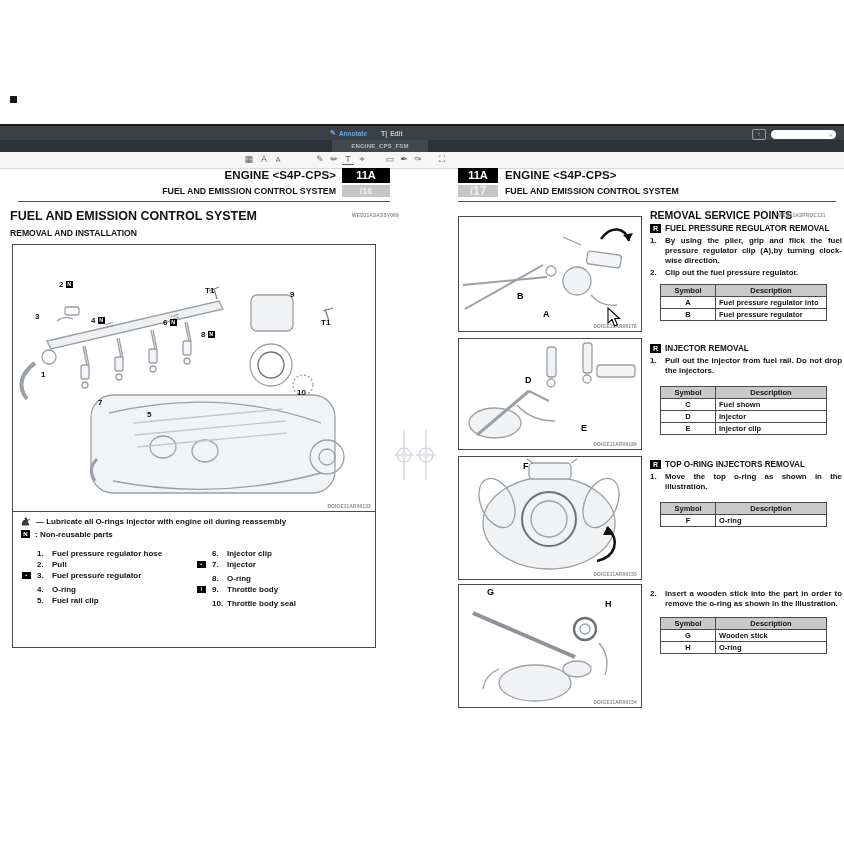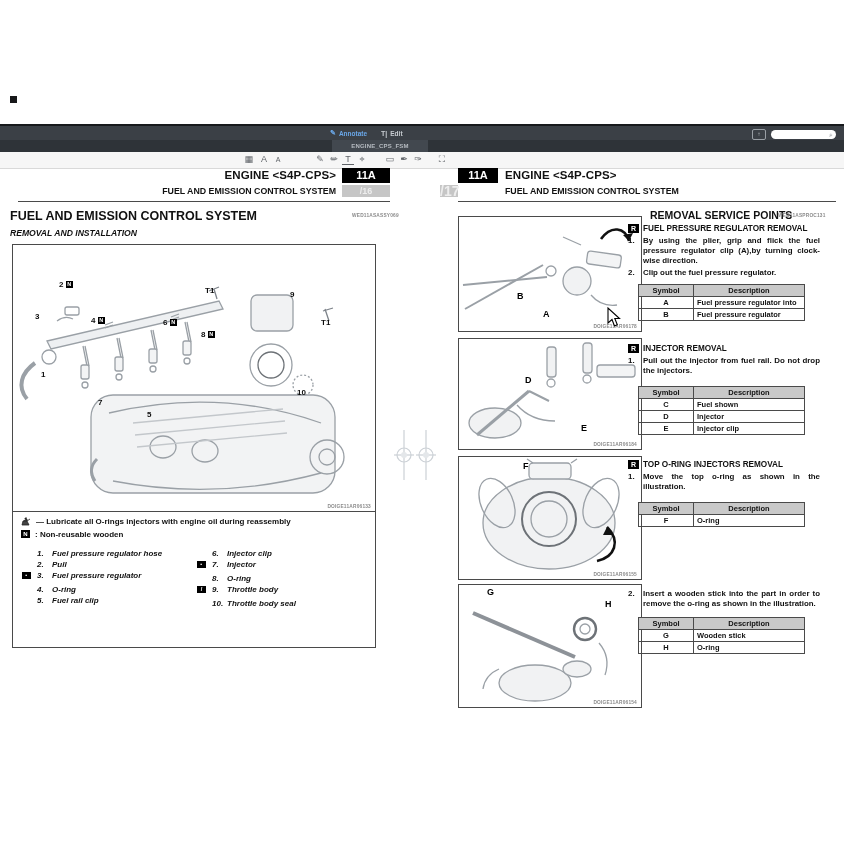--- a/index.html
+++ b/index.html
@@ -32,44 +32,44 @@
   
   .hdr-title{font-weight:bold;font-size:11.5px;letter-spacing:.1px;}
   .hdr-sub{font-weight:bold;font-size:8.8px;}
   .blackbox{background:#000;color:#fff;font-weight:bold;text-align:center;}
   .graybox{background:#c6c6c6;color:#eeeeee;font-weight:bold;text-align:center;}
   .hdr-rule{border-top:1.5px solid #4a4a4a;}
 
   
   .sec-title{font-weight:bold;font-size:12.5px;}
   .tiny-code{font-size:4.8px;color:#8a8a8a;font-weight:bold;letter-spacing:.2px;}
-  .subsec-title{font-weight:bold;font-size:8.6px;font-style:italic;}
+  .subsec-title{font-weight:bold;font-size:8.6px;}
   .mainbox{position:absolute;left:12px;top:244px;width:362px;height:402px;border:1px solid #4a4a4a;
            background:#fff;}
   .diagram{position:relative;width:100%;height:266px;border-bottom:1px solid #4a4a4a;}
   .callout{position:absolute;font-weight:bold;font-size:8px;color:#0d0d0d;line-height:8px;}
   .nbadge{display:inline-block;background:#000;color:#fff;font-weight:bold;font-size:5.5px;
           width:7px;height:7px;line-height:7.5px;text-align:center;vertical-align:1px;}
   .figcode{position:absolute;right:4px;bottom:2px;}
   .notes{padding:5px 8px 4px 8px;}
   .note-line{display:flex;align-items:flex-start;gap:5px;font-weight:bold;font-size:8px;margin-bottom:4px;}
   .rs-head{border-top:1px solid #4a4a4a;padding:3px 6px 1px 6px;font-weight:bold;font-size:8.6px;}
   .rs-cols{display:flex;padding:1px 6px 4px 6px;}
   .rs-col{width:50%;}
-  .rs-row{position:relative;padding-left:18px;font-weight:bold;font-size:8px;line-height:11px;font-style:italic;}
+  .rs-row{position:relative;padding-left:18px;font-weight:bold;font-size:8px;line-height:11px;}
   .rs-badge{position:absolute;left:3px;top:2px;background:#000;color:#fff;font-size:5px;
             width:9px;height:7px;line-height:7px;text-align:center;font-weight:bold;}
   .rs-num{display:inline-block;width:15px;}
   .torque-line{border-top:1px solid #4a4a4a;padding:3px 4px;font-weight:bold;font-size:8px;}
 
   
   .photo{position:absolute;left:458px;width:182px;border:1px solid #4a4a4a;background:#fff;}
   .photo .label{position:absolute;font-weight:bold;font-size:9px;color:#000;}
   .rsp-title{font-weight:bold;font-size:10.5px;}
-  .r-section{position:absolute;left:628px;width:192px;}
+  .r-section{position:absolute;left:650px;width:192px;}
   .r-head{display:flex;align-items:center;gap:4px;margin-bottom:3px;}
   .rbadge{background:#000;color:#fff;font-weight:bold;font-size:7px;width:11px;height:9px;
           line-height:9.5px;text-align:center;flex:none;}
   .r-head-title{font-weight:bold;font-size:8.2px;}
   .stp{display:flex;gap:2px;margin-bottom:2px;}
   .stp-num{width:13px;flex:none;font-weight:bold;font-size:7.9px;}
   .stp-txt{font-weight:bold;font-size:7.9px;line-height:1.28;text-align:justify;}
   table.ptable{border-collapse:collapse;margin:6px 0 0 10px;}
   .ptable th,.ptable td{border:1px solid #4a4a4a;font-size:7.5px;font-weight:bold;padding:1px 3px;height:9px;}
   .ptable th{background:#c9c9c9;text-align:center;}
@@ -194,25 +194,25 @@
       <span class="callout" style="left:134px;top:166px;">5</span>
       <span class="callout" style="left:284px;top:144px;">10</span>
       <span class="figcode tiny-code">DOIGE11AR06133</span>
     </div>
 
     <div class="notes">
       <div class="note-line">
         <svg width="10" height="9" viewBox="0 0 10 9">
           <path d="M2 4 L6 4 L6 2 L4 2 L4 1 L6 1 M6 4 L9 2 M2 4 L1 8 L8 8 L6 4" stroke="#222" fill="#444" stroke-width="0.8"></path>
         </svg>
-        <span>— Lubricate all O-rings injectors with engine oil during reassembly</span>
+        <span>— Lubricate all O-rings injector with engine oil during reassembly</span>
       </div>
       <div class="note-line">
         <span class="nbadge" style="width:9px;height:8px;line-height:8.5px;font-size:6px;">N</span>
-        <span>: Non-reusable wooden</span>
+        <span>: Non-reusable parts</span>
       </div>
     </div>
 
     <div class="rs-cols">
       <div class="rs-col">
         <div class="rs-row"><span class="rs-num">1.</span><span>Fuel pressure regulator hose</span></div>
         <div class="rs-row"><span class="rs-num">2.</span><span>Pull</span></div>
         <div class="rs-row"><span class="rs-badge">▪</span><span class="rs-num">3.</span><span>Fuel pressure regulator</span></div>
         <div class="rs-row" style="margin-top:3px;"><span class="rs-num">4.</span><span>O-ring</span></div>
         <div class="rs-row"><span class="rs-num">5.</span><span>Fuel rail clip</span></div>
@@ -235,21 +235,21 @@
         <circle cx="11" cy="25" r="3" fill="#e4e7ea" stroke="none"></circle>
       <line x1="33" y1="0" x2="33" y2="50"></line>
         <circle cx="33" cy="25" r="7"></circle>
         <line x1="23" y1="25" x2="43" y2="25"></line>
         <circle cx="33" cy="25" r="3" fill="#e4e7ea" stroke="none"></circle>
     </g>
   </svg>
 
   <div class="abs blackbox" style="left:458px;top:168px;width:40px;height:15px;font-size:11px;line-height:15px;">11A</div>
   <div class="abs hdr-title" style="left:505px;top:169px;">ENGINE &lt;S4P-CPS&gt;</div>
-  <div class="abs graybox" style="left:440px;top:185px;width:18px;height:12px;font-size:14px;line-height:12px;">/17</div>
+  <div class="abs graybox" style="left:458px;top:185px;width:40px;height:12px;font-size:12px;line-height:12px;">/17</div>
   <div class="abs hdr-sub" style="left:505px;top:186px;">FUEL AND EMISSION CONTROL SYSTEM</div>
   <div class="abs hdr-rule" style="left:458px;top:201px;width:378px;"></div>
 
   <div class="photo" style="top:216px;height:114px;">
     <svg width="180" height="112" viewBox="0 0 180 112">
       <g stroke="#9aa0a6" fill="none" stroke-width="2">
         <path d="M6 92 L84 48"></path>
           <path d="M4 68 L88 60"></path>
         <circle cx="92" cy="54" r="5" stroke-width="1.3"></circle>
         <circle cx="118" cy="64" r="14" stroke-width="1.3" fill="#f1f2f3"></circle>

